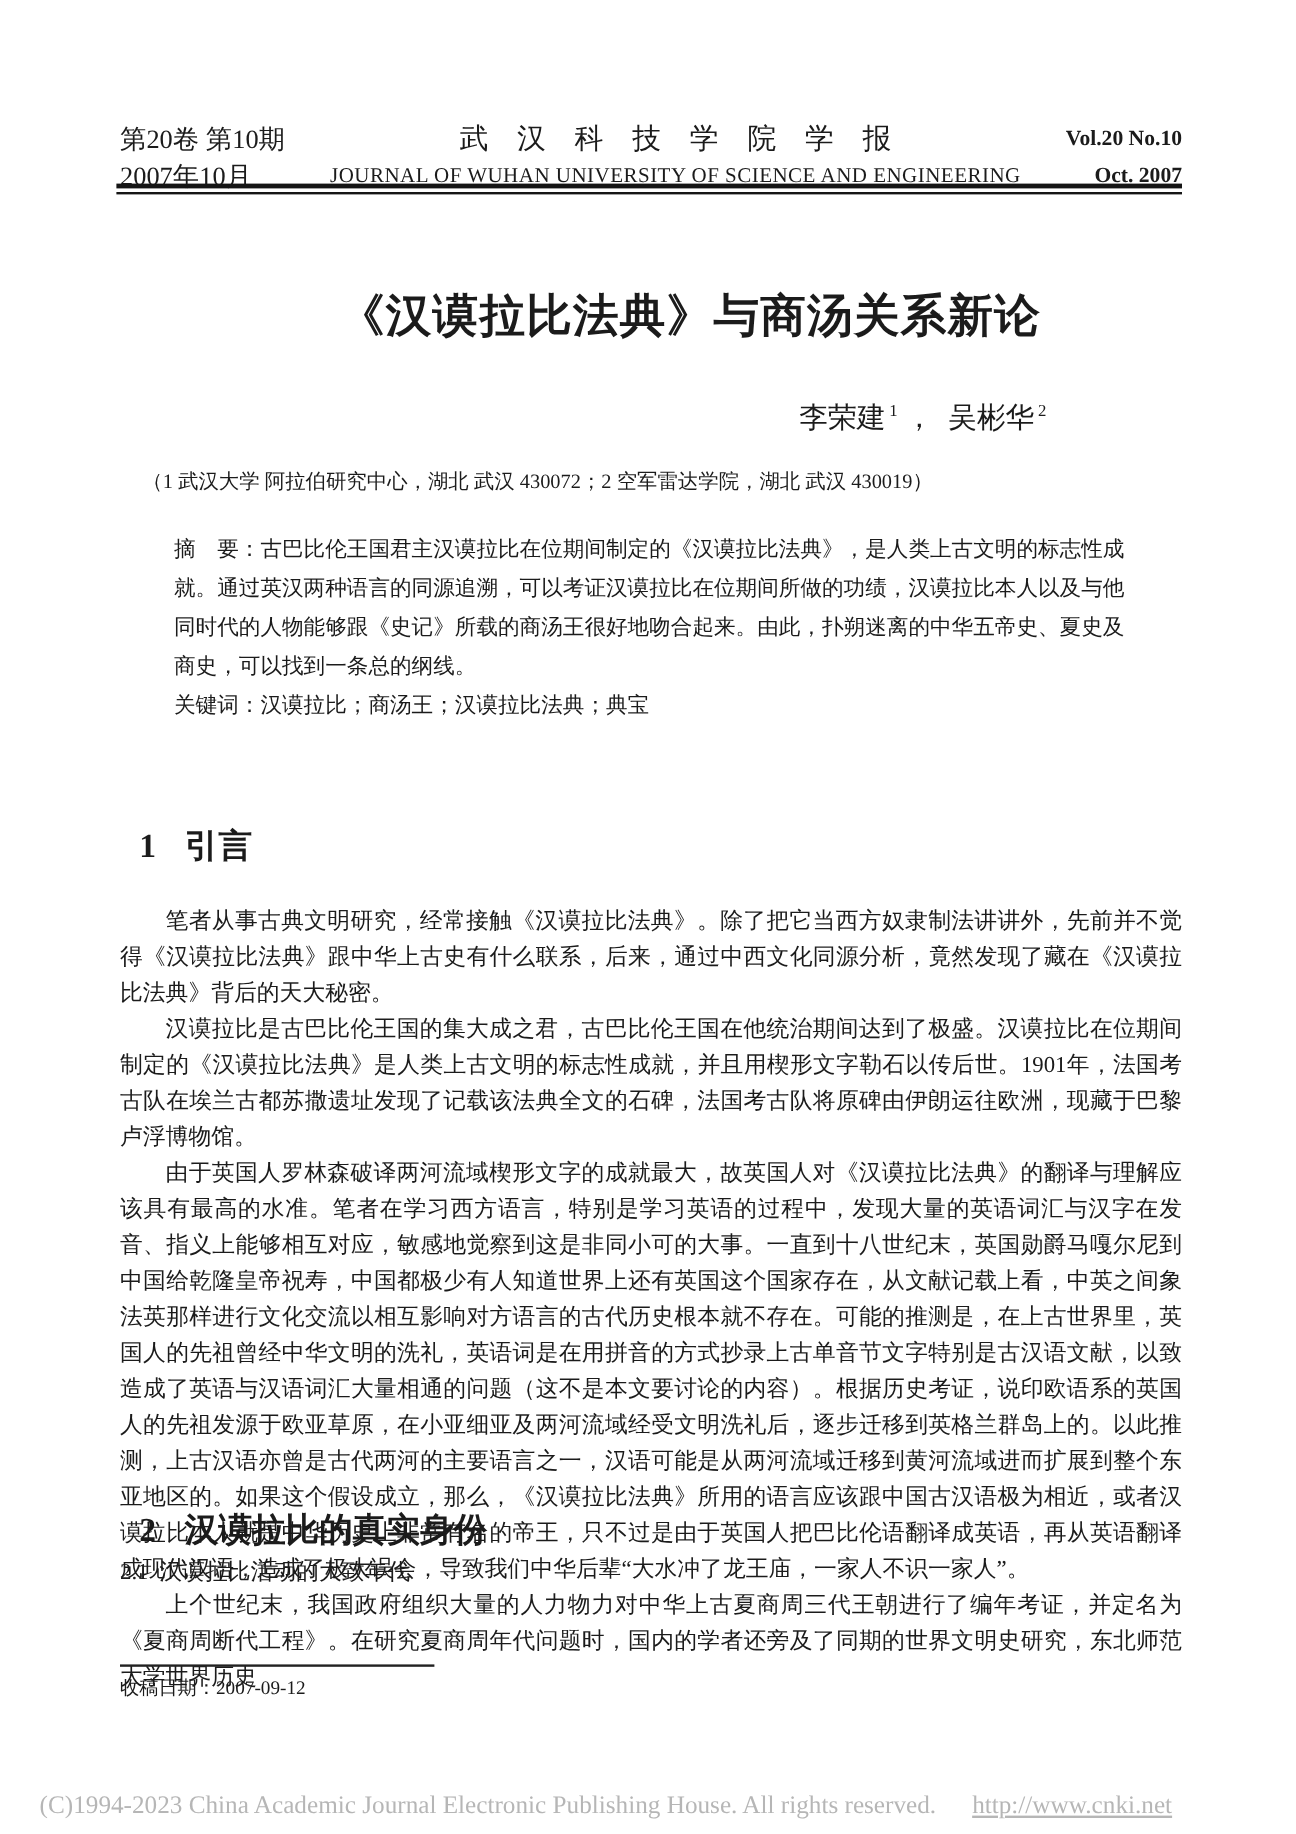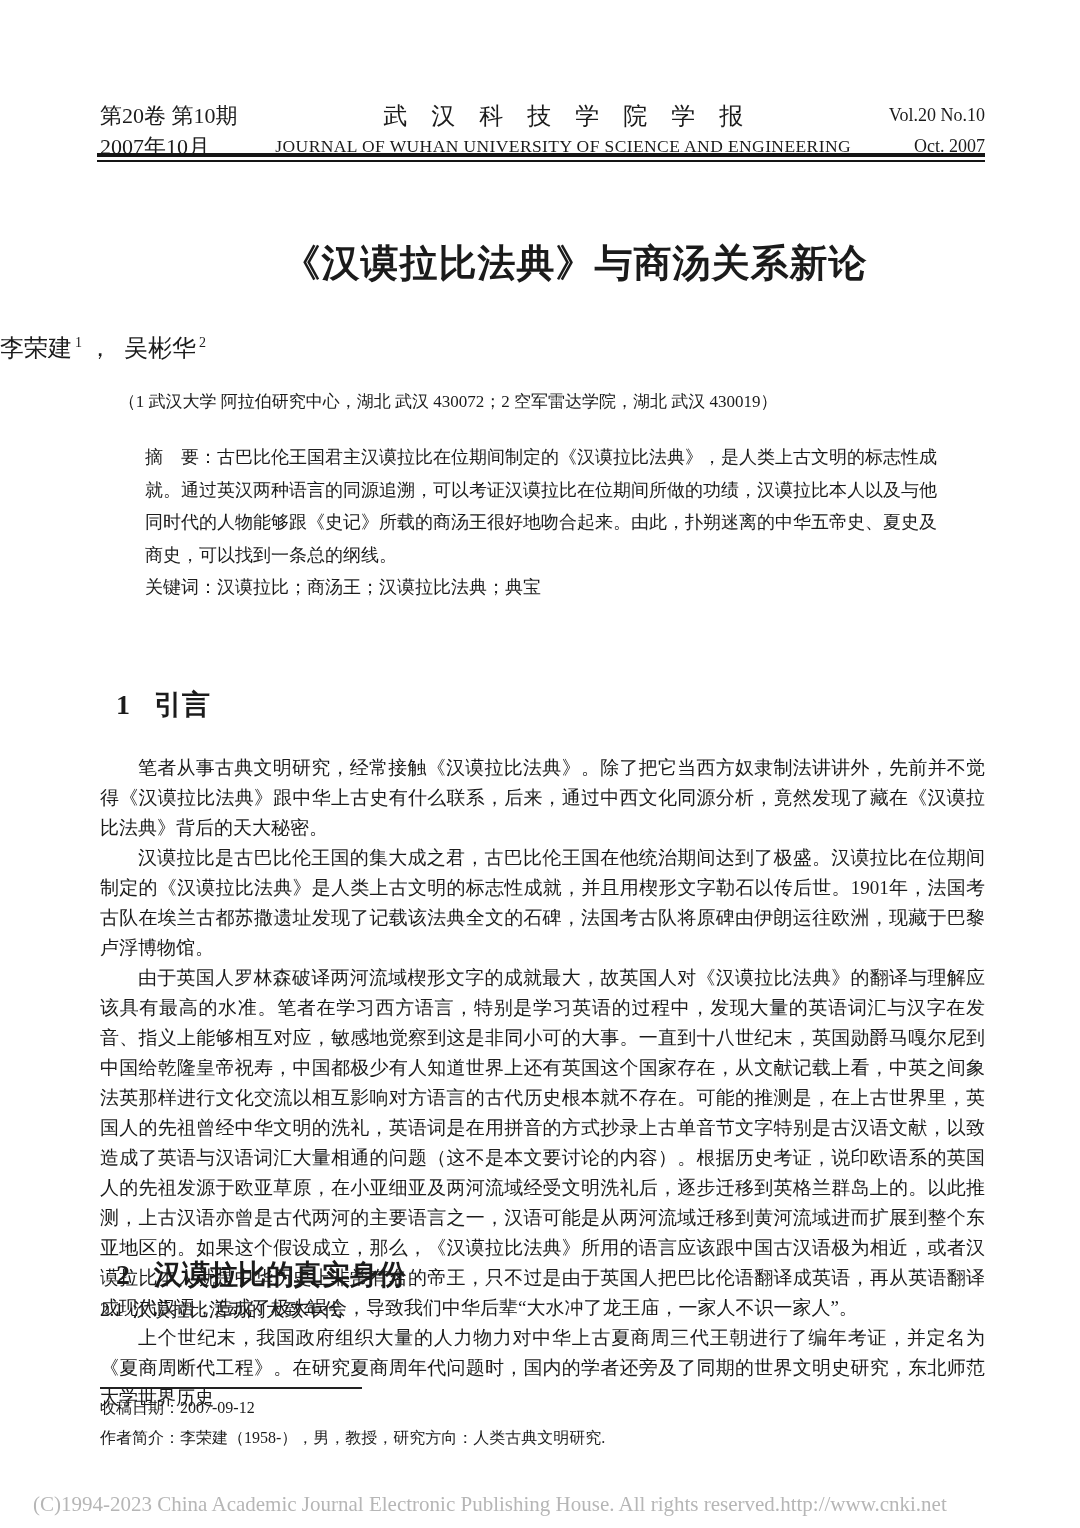--- a/index.html
+++ b/index.html
@@ -7,26 +7,26 @@
     position:relative;width:1080px;height:1528px;margin:0 auto;
     background:#ffffff;overflow:hidden;color:#1b1b1b;
     font-family:"Liberation Serif","DejaVu Serif",serif;
   }
   
   .header{position:absolute;left:100px;top:100px;width:885px;display:flex;justify-content:space-between;align-items:flex-start;}
   .h-left{font-size:22px;line-height:31px;white-space:nowrap;}
   .h-center{flex:1;text-align:center;}
   .h-center .cn{font-size:24px;line-height:31px;letter-spacing:24px;padding-left:24px;white-space:nowrap;font-family:"Liberation Sans","DejaVu Sans",sans-serif;font-weight:500;}
   .h-center .en{font-size:17.5px;line-height:30px;letter-spacing:0.4px;white-space:nowrap;}
-  .h-right{font-size:18px;line-height:31px;text-align:right;white-space:nowrap;}
+  .h-right{font-size:18px;line-height:31px;text-align:right;white-space:nowrap;font-weight:bold;}
   .rule{position:absolute;left:97px;top:153px;width:888px;height:3px;border-top:4px solid #151515;border-bottom:2px solid #151515;}
   
   .title{position:absolute;left:0;top:238px;width:1080px;text-align:center;
     font-family:"Liberation Sans","DejaVu Sans",sans-serif;font-weight:bold;font-size:38px;letter-spacing:1px;margin-left:35px;}
-  .authors{position:absolute;left:0;top:332px;width:872px;text-align:left;font-size:24px;}
+  .authors{position:absolute;left:0;top:332px;width:872px;text-align:right;font-size:24px;}
   .authors sup{font-size:14px;margin-left:3px;}
   .authors .sep{margin:0 12px 0 6px;}
   .affil{position:absolute;left:0;top:390px;width:896px;text-align:center;font-size:17px;}
   
   .abstract-block{position:absolute;left:145px;top:441px;width:792px;font-size:18px;line-height:32.5px;}
   .abstract-block p{margin:0;text-align:justify;}
   .meta-row{position:relative;height:33px;}
   .meta-clc{position:absolute;left:0;white-space:nowrap;}
   .meta-doc{position:absolute;left:268px;white-space:nowrap;}
   .meta-art{position:absolute;left:482px;white-space:nowrap;}
@@ -40,21 +40,21 @@
   .bodytext{position:absolute;left:100px;width:885px;}
   .bodytext p{margin:0;font-size:19px;line-height:30px;text-align:justify;text-indent:38px;}
   .body1{top:753px;}
   .body2{top:1323px;}
   
   .fn-rule{position:absolute;left:100px;top:1387px;width:262px;border-top:2px solid #222;}
   .footnote{position:absolute;left:100px;top:1393px;width:885px;font-size:16px;line-height:30px;}
   .footnote p{margin:0;}
   
   .copyright{position:absolute;left:33px;top:1492px;width:1020px;font-size:21px;color:#b6b6b6;white-space:nowrap;}
-  .copyright .url{}
+  .copyright .url{margin-left:30px;text-decoration:underline;}
 </style>
 </head>
 <body>
 
 <div class="page">
 
   <div class="header">
     <div class="h-left">
       <div>第20卷 第10期</div>
       <div>2007年10月</div>
@@ -96,20 +96,19 @@
   <div class="subheading">
     <span class="num">2.1</span><span>汉谟拉比活动的大致年代</span>
   </div>
   <div class="bodytext body2">
     <p>上个世纪末，我国政府组织大量的人力物力对中华上古夏商周三代王朝进行了编年考证，并定名为《夏商周断代工程》。在研究夏商周年代问题时，国内的学者还旁及了同期的世界文明史研究，东北师范大学世界历史</p>
   </div>
 
   <div class="fn-rule"></div>
   <div class="footnote">
     <p><span>收稿日期：</span><span>2007-09-12</span></p>
-    <p><span>作者简介：</span><span>李荣建（1958-），男，教授，研究方向：人类古典文明研究.</span></p>
   </div>
 
   <div class="copyright">
     <span>(C)1994-2023 China Academic Journal Electronic Publishing House. All rights reserved.</span><span class="url">http://www.cnki.net</span>
   </div>
 
 </div>
 
 </body></html>

